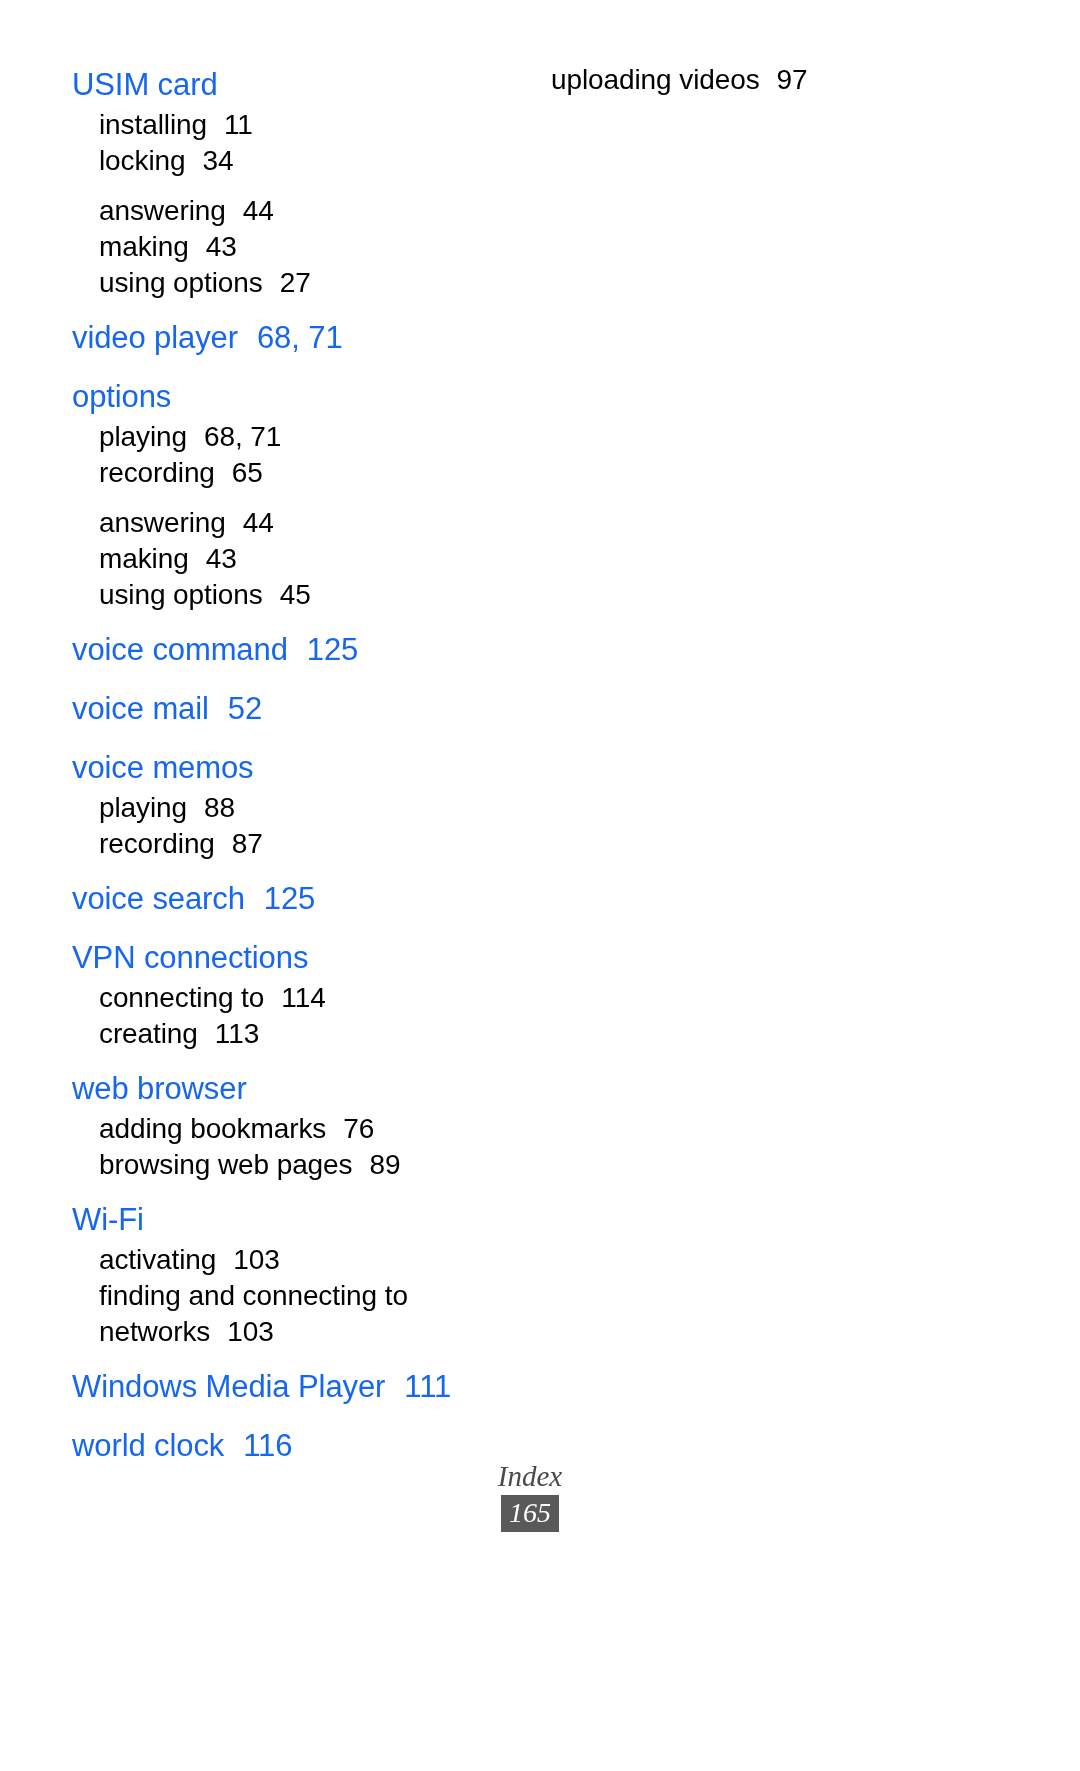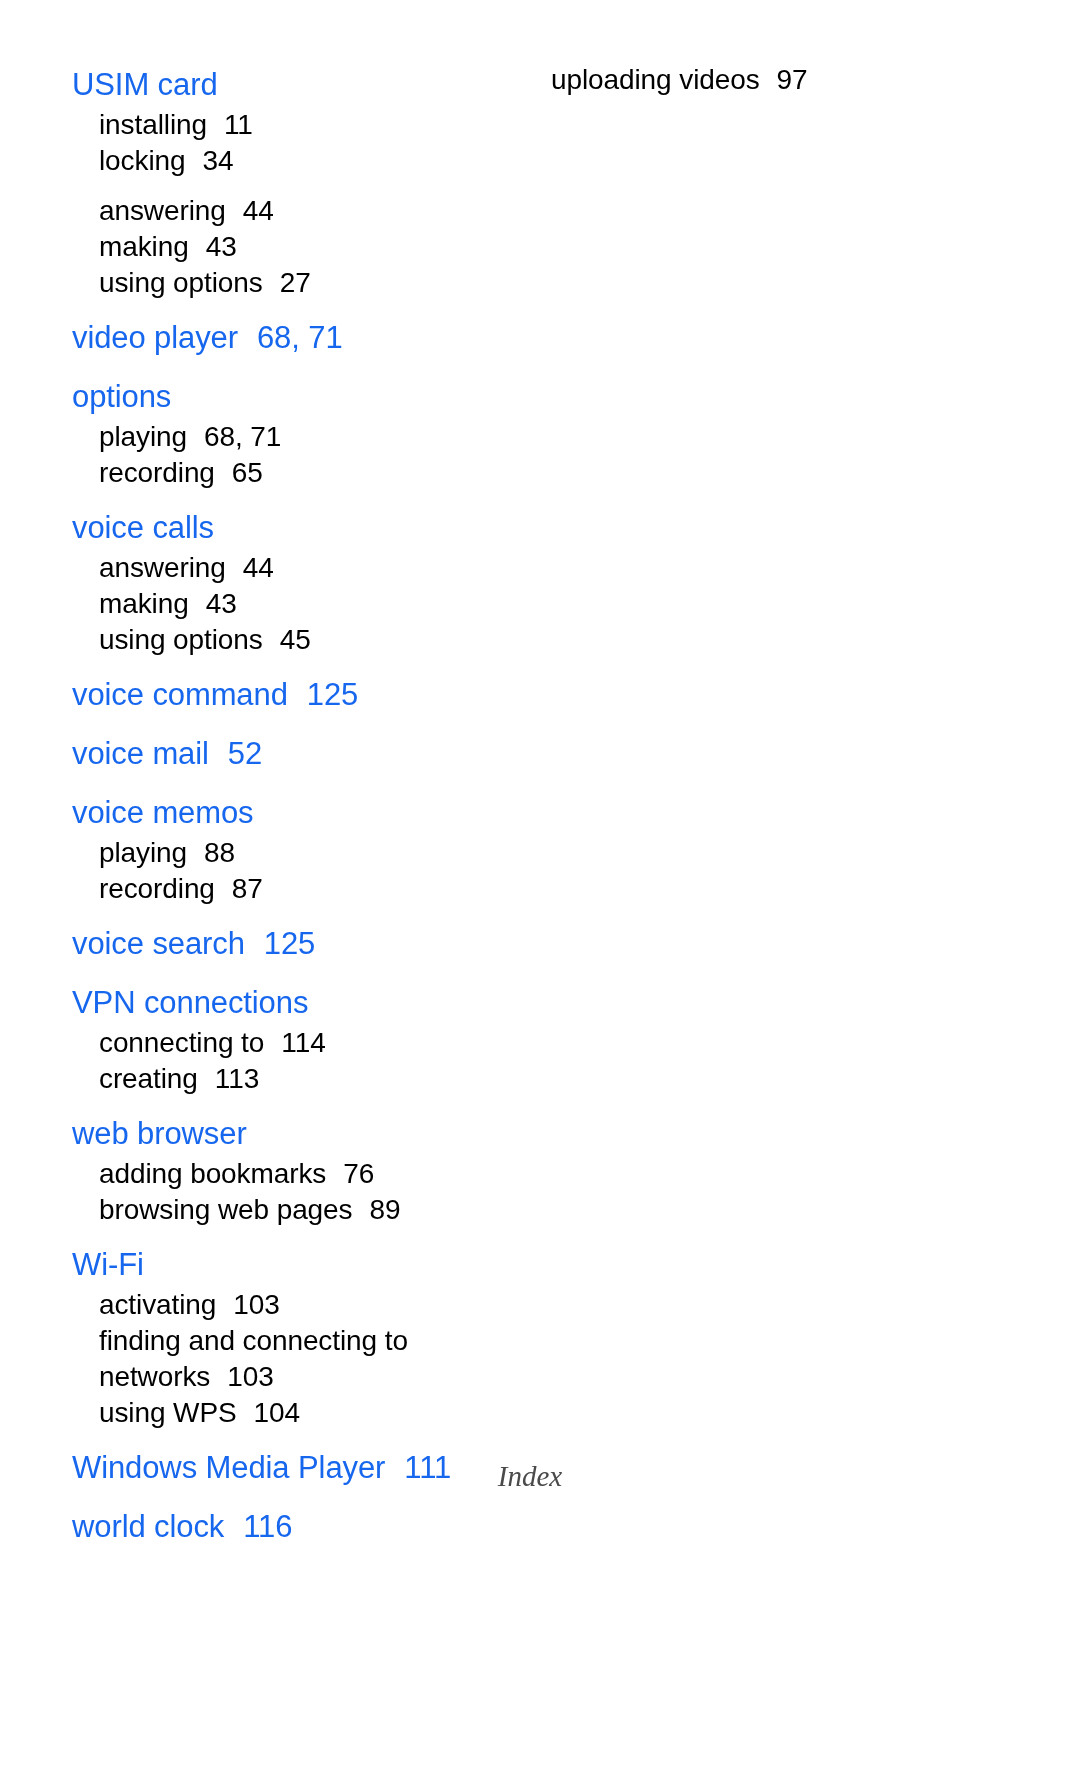--- a/index.html
+++ b/index.html
@@ -120,21 +120,20 @@
         </div>
         <div class="group">
           <div class="heading"><span>video player</span><span class="pgnum">68, 71</span></div>
         </div>
         <div class="group">
           <div class="heading"><span>options</span></div>
           <div class="sub"><span>playing</span><span class="pgnum">68, 71</span></div>
           <div class="sub"><span>recording</span><span class="pgnum">65</span></div>
         </div>
         <div class="group">
-          <div class="heading"><span>voice calls</span></div>
           <div class="sub"><span>answering</span><span class="pgnum">44</span></div>
           <div class="sub"><span>making</span><span class="pgnum">43</span></div>
           <div class="sub"><span>using options</span><span class="pgnum">45</span></div>
         </div>
         <div class="group">
           <div class="heading"><span>voice command</span><span class="pgnum">125</span></div>
         </div>
         <div class="group">
           <div class="heading"><span>voice mail</span><span class="pgnum">52</span></div>
         </div>
@@ -153,35 +152,37 @@
         </div>
         <div class="group">
           <div class="heading"><span>web browser</span></div>
           <div class="sub"><span>adding bookmarks</span><span class="pgnum">76</span></div>
           <div class="sub"><span>browsing web pages</span><span class="pgnum">89</span></div>
         </div>
         <div class="group">
           <div class="heading"><span>Wi-Fi</span></div>
           <div class="sub"><span>activating</span><span class="pgnum">103</span></div>
           <div class="sub wrap"><span>finding and connecting to networks</span><span class="pgnum">103</span></div>
-          <div class="sub"><span>using WPS</span><span class="pgnum">104</span></div>
         </div>
         <div class="group">
           <div class="heading"><span>Windows Media Player</span><span class="pgnum">111</span></div>
         </div>
         <div class="group">
           <div class="heading"><span>world clock</span><span class="pgnum">116</span></div>
         </div>
       </div>
 
     <div class="col col-right">
         <div class="group">
           <div class="sub"><span>uploading videos</span><span class="pgnum">97</span></div>
         </div>
       </div>
 
   </div>
 
   <div class="footer">
     <div class="footer-label">Index</div>
+    <div>
+      <span class="footer-pageno">165</span>
+    </div>
   </div>
 
 </div>
 
 </body></html>

